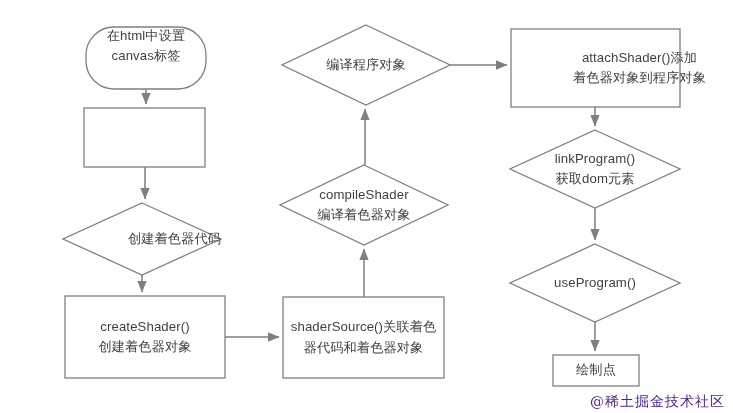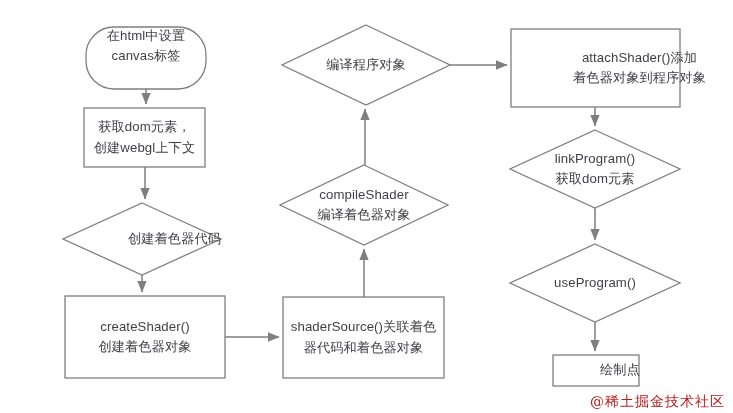--- a/index.html
+++ b/index.html
@@ -50,21 +50,21 @@
     white-space: nowrap;
   }
   .node-text .line {
     display: block;
   }
   .watermark {
     position: absolute;
     right: 8px;
     bottom: 2px;
     font-size: 14px;
-    color: #b91c1c;
+    color: #4c1d95;
     font-family: "DejaVu Serif", "Liberation Serif", serif;
     letter-spacing: 1px;
     user-select: none;
   }
 </style>
 </head>
 <body>
 
 <div id="canvas-root">
 
@@ -116,24 +116,20 @@
     <path class="connector" d="M595,208 L595,240" marker-end="url(#arrowhead)"></path>
 
     <path class="connector" d="M595,322 L595,351" marker-end="url(#arrowhead)"></path>
   </svg>
 
   <div class="node-text" style="left:86px; top:15px; width:120px; height:62px;text-align:right;">
     <span class="line">在html中设置</span>
     <span class="line">canvas标签</span>
   </div>
 
-  <div class="node-text" style="left:84px; top:108px; width:121px; height:59px;">
-    <span class="line">获取dom元素，</span>
-    <span class="line">创建webgl上下文</span>
-  </div>
 
   <div class="node-text" style="left:63px; top:203px; width:158px; height:72px;align-items:flex-end;">
     <span class="line">创建着色器代码</span>
   </div>
 
   <div class="node-text" style="left:65px; top:296px; width:160px; height:82px;">
     <span class="line">createShader()</span>
     <span class="line">创建着色器对象</span>
   </div>
 
@@ -158,19 +154,19 @@
 
   <div class="node-text" style="left:510px; top:130px; width:170px; height:78px;">
     <span class="line">linkProgram()</span>
     <span class="line">获取dom元素</span>
   </div>
 
   <div class="node-text" style="left:510px; top:244px; width:170px; height:78px;">
     <span class="line">useProgram()</span>
   </div>
 
-  <div class="node-text" style="left:553px; top:355px; width:86px; height:31px;margin-left:24px;">
+  <div class="node-text" style="left:553px; top:355px; width:86px; height:31px;">
     <span class="line">绘制点</span>
   </div>
 
   <div class="watermark">@稀土掘金技术社区</div>
 
 </div>
 
 </body></html>

